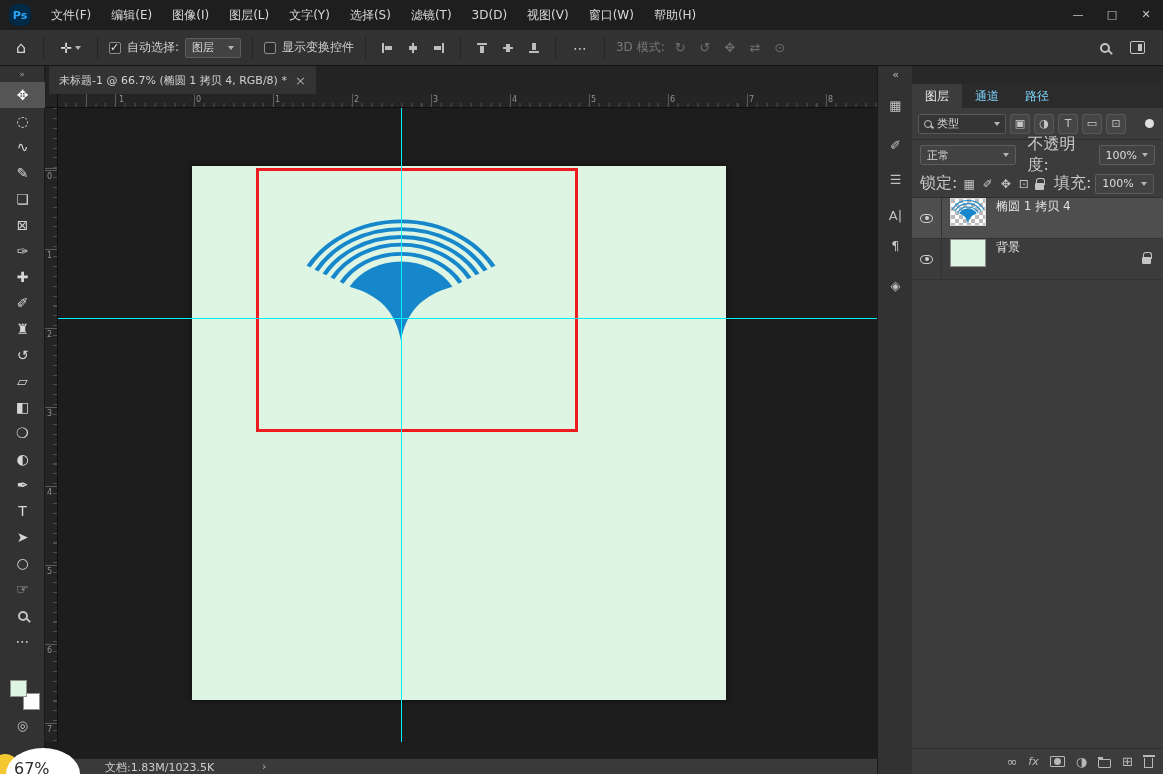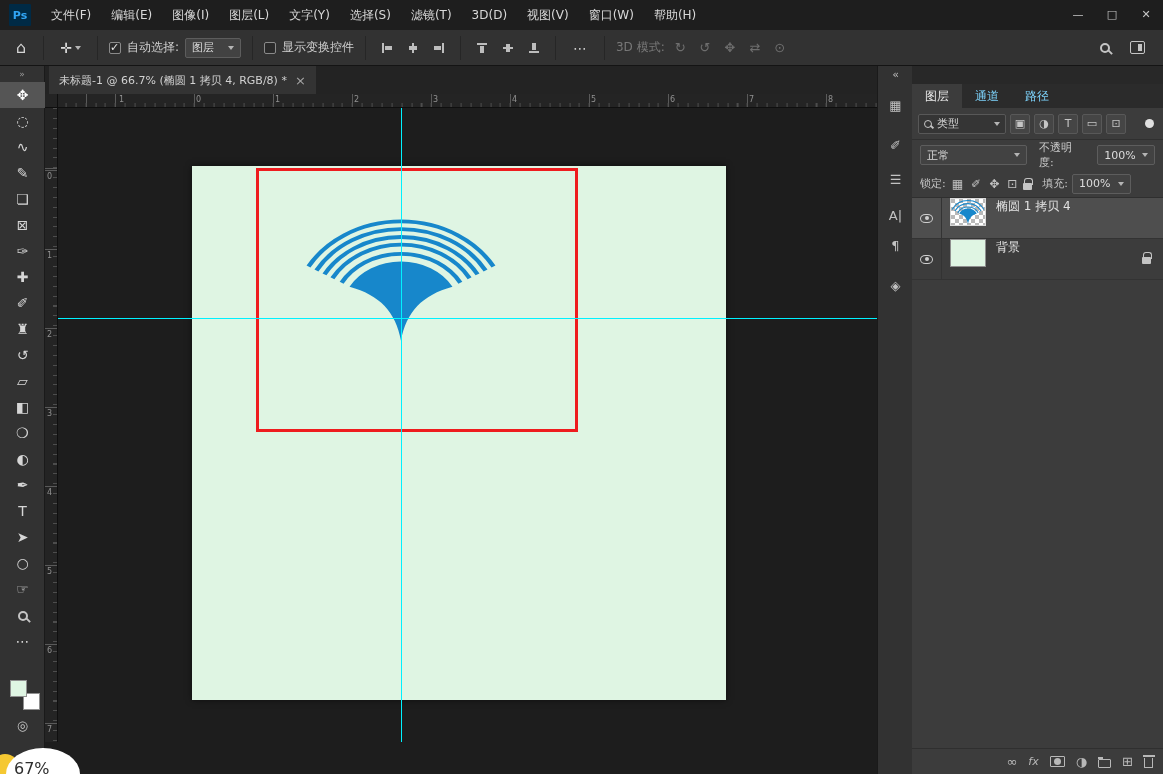--- a/index.html
+++ b/index.html
@@ -2,21 +2,21 @@
 <html><head>
 <meta charset="utf-8">
 <style>
   * { box-sizing: border-box; margin: 0; padding: 0; }
   html,body { width:1163px; height:774px; background:#111; }
   body { font-family:"DejaVu Sans","Liberation Sans",sans-serif; overflow:hidden; }
   #app { position:relative; width:1163px; height:774px; background:#1d1d1d; overflow:hidden; }
 
   
   .menubar { position:absolute; left:0; top:0; width:1163px; height:30px; background:#1e1e1e; display:flex; align-items:center; z-index:30; }
-  .ps-logo { width:22px; height:22px; margin:0 10px 0 9px; background:#002a45; border-radius:1px; color:#30a5f5; font-size:11px; font-weight:bold; display:flex; align-items:center; justify-content:center; }
+  .ps-logo { width:22px; height:22px; margin:0 10px 0 9px; background:#002a45; border-radius:8px; color:#30a5f5; font-size:11px; font-weight:bold; display:flex; align-items:center; justify-content:center; }
   .menu-item { padding:0 10px; font-size:12px; color:#d8d8d8; line-height:30px; cursor:default; }
   .mb-spacer { flex:1; }
   .win-btn { width:34px; text-align:center; color:#c8c8c8; font-size:11px; line-height:30px; }
 
   
   .optionsbar { position:absolute; left:0; top:30px; width:1163px; height:36px; background:#323232; border-bottom:1px solid #141414; display:flex; align-items:center; padding:0 10px; gap:6px; z-index:29; color:#cfcfcf; }
   .ob-home { font-size:16px; color:#d5d5d5; padding:0 6px; }
   .ob-tool { display:flex; align-items:center; gap:3px; padding:0 5px; font-size:14px; color:#e0e0e0; }
   .vsep { width:1px; height:24px; background:#262626; margin:0 5px; }
   .cb { width:12px; height:12px; border:1px solid #8a8a8a; background:#2a2a2a; position:relative; display:inline-block; border-radius:2px; }
@@ -97,21 +97,21 @@
   .ptab { padding:0 13px; line-height:24px; font-size:12px; color:#7dd3fc; }
   .ptab.active { background:#3c3c3c; color:#e8e8e8; }
   .panel-body { position:absolute; left:0; top:42px; right:0; bottom:0; background:#3c3c3c; }
   .filter-row { height:32px; border-bottom:1px solid #2f2f2f; display:flex; align-items:center; gap:4px; padding:0 6px; }
   .type-dd { width:88px; height:20px; background:#353535; border:1px solid #585858; border-radius:2px; display:flex; align-items:center; gap:5px; padding:0 5px; font-size:11px; color:#d6d6d6; }
   .fbtn { width:20px; height:20px; border:1px solid #585858; background:#454545; border-radius:2px; text-align:center; line-height:18px; font-size:11px; color:#c5c5c5; }
   .frow-spacer { flex:1; }
   .fdot { width:9px; height:9px; border-radius:50%; background:#e0e0e0; margin-right:3px; }
   .blend-row { height:30px; display:flex; align-items:center; gap:12px; padding:0 8px; }
   .mode-dd { width:110px; }
-  .small-label { font-size:11px; color:#c9c9c9; }
+  .small-label { font-size:16px; color:#c9c9c9; }
   .val-dd { width:59px; }
   .lock-row { height:28px; display:flex; align-items:center; gap:4px; padding:0 8px; border-bottom:1px solid #2f2f2f; }
   .lbtn { font-size:12px; color:#c2c2c2; padding:0 2px; }
   .lck { position:relative; width:9px; height:7px; background:#c4c4c4; border-radius:1px; display:inline-block; margin-top:5px; }
   .lck::before { content:""; position:absolute; left:1px; top:-5px; width:7px; height:6px; border:1.5px solid #c4c4c4; border-bottom:none; border-radius:3px 3px 0 0; }
   .lrow { height:41px; display:flex; border-bottom:1px solid #333333; position:relative; }
   .lrow.selected { background:#4e4e4e; }
   .eye-cell { width:30px; height:100%; display:flex; align-items:center; justify-content:center; border-right:1px solid #333333; }
   .eye { width:13px; height:9px; border:1px solid #cfcfcf; border-radius:50% / 60%; position:relative; }
   .eye::after { content:""; position:absolute; width:4px; height:4px; border-radius:50%; background:#cfcfcf; left:3.5px; top:1.5px; }
@@ -357,18 +357,22 @@
         <span class="pb-fx">fx</span>
         <span class="maskicon"></span>
         <span class="pb-glyph">◑</span>
         <span class="foldericon"></span>
         <span class="pb-glyph">⊞</span>
         <span class="trashicon"></span>
       </div>
     </div>
   </div>
 
+  <div class="statusbar">
+    <span class="sb-doc">文档:1.83M/1023.5K</span>
+    <span class="sb-chev">›</span>
+  </div>
 
   <div class="blob-yellow"></div>
   <div class="blob-white"></div>
   <span class="sb-zoom" style="position:absolute; left:14px; top:759px;">67%</span>
 
 </div>
 
 </body></html>

